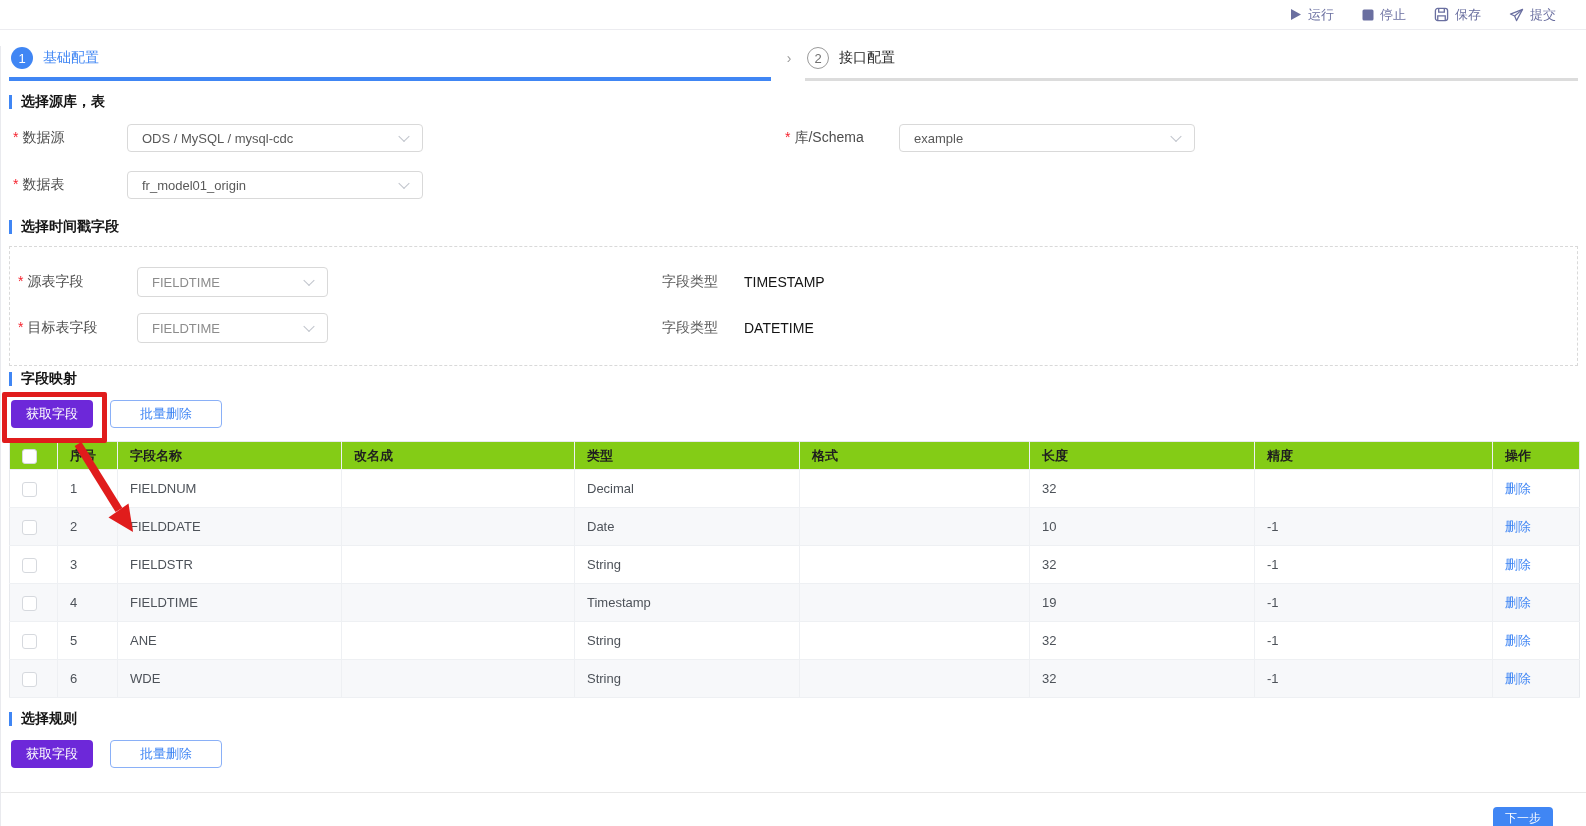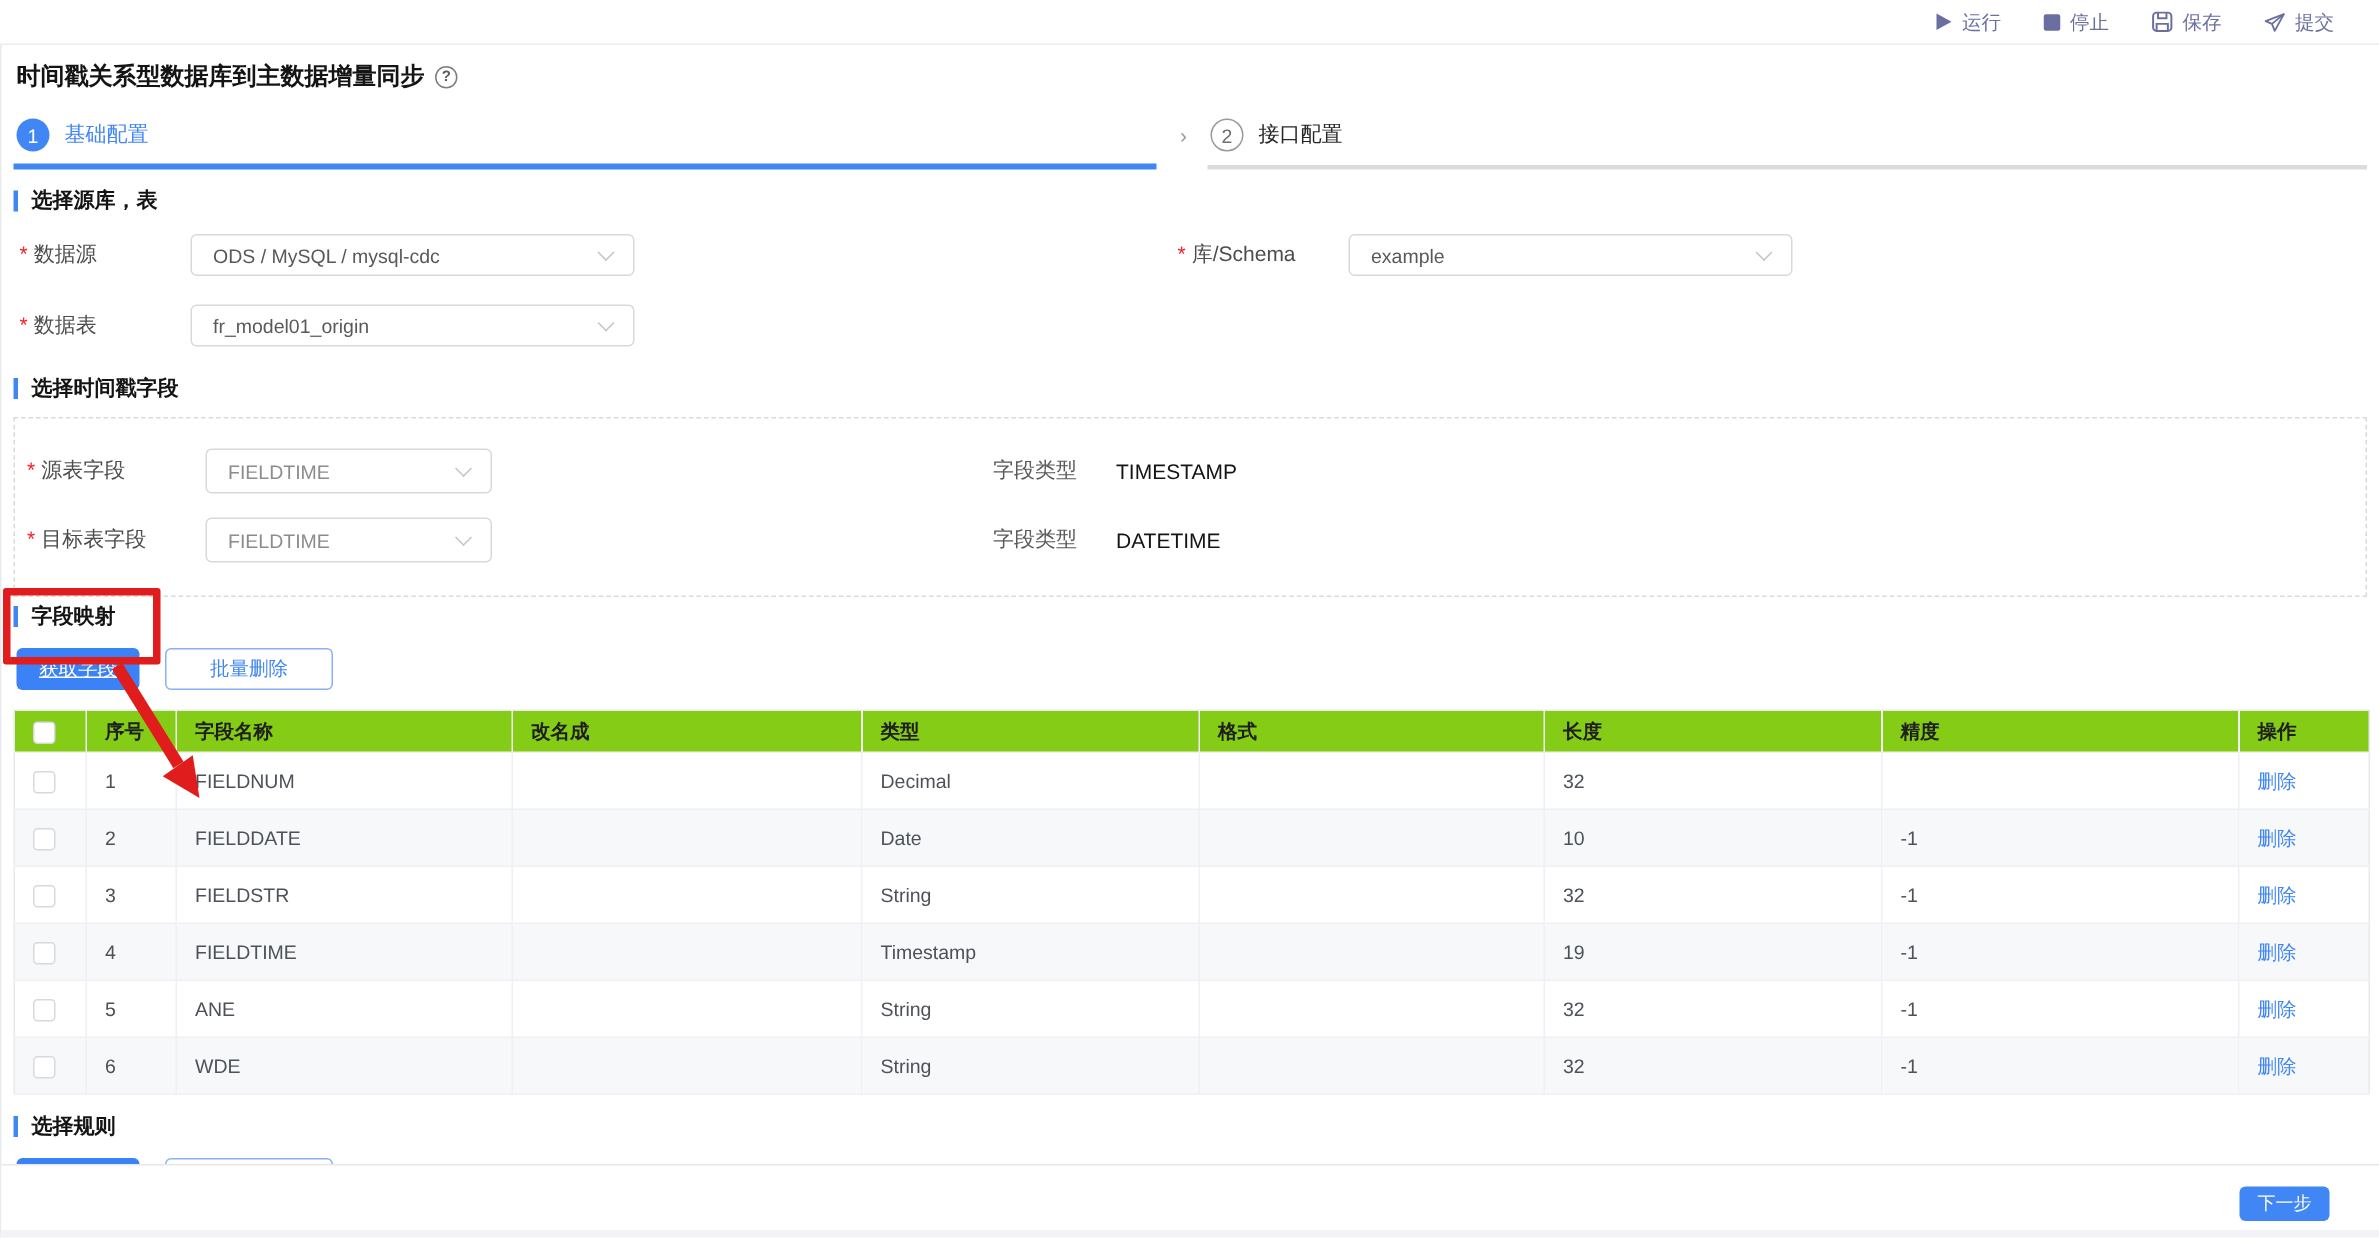--- a/index.html
+++ b/index.html
@@ -56,22 +56,22 @@
   
   .ts-head { margin-top:12px; }
   .dashed { margin-top:10px; border:1px dashed #d9d9d9; padding:10px 0 6px 4px; }
   .ts-row { display:flex; align-items:center; height:30px; margin:10px 0 16px 0; }
   .ts-row .lblwrap { width:123px; }
   .ts-select { width:191px; color:#8c8c8c; height:30px; }
   .ts-type-label { margin-left:334px; color:#595959; font-size:14px; }
   .ts-type-value { margin-left:26px; color:#141414; font-size:14px; }
   
   .btn-row { margin-top:12px; display:flex; gap:17px; padding-left:2px; }
-  .btn-primary { height:28px; padding:0 15px; background:#3b82f6; color:#fff; font-size:13px;
-    border:none; border-radius:4px; display:inline-flex; align-items:center; cursor:pointer;text-decoration:underline; }
+  .btn-primary { height:28px; padding:0 15px; background:#6d28d9; color:#fff; font-size:13px;
+    border:none; border-radius:4px; display:inline-flex; align-items:center; cursor:pointer; }
   .btn-outline { height:28px; padding:0 29px; background:#fff; color:#4086f4; font-size:13px;
     border:1px solid #8ab0f7; border-radius:4px; display:inline-flex; align-items:center; cursor:pointer; }
   .map-head { margin-top:4px; }
   
   .map-table { margin-top:13px; width:1570px; border-collapse:collapse; table-layout:fixed;
     border:1px solid #e7e9ed; }
   .map-table th, .map-table td { border-right:1px solid #eef0f3; border-bottom:1px solid #eef0f3;
     padding:0 12px; text-align:left; overflow:hidden; white-space:nowrap; }
   .map-table th:last-child, .map-table td:last-child { border-right:none; }
   .map-table th { background:#84cc16; height:28px; font-size:13px; font-weight:bold; color:#1f1f1f; }
@@ -128,24 +128,20 @@
           <polygon points="14.5,1.5 1.5,6.5 6,8.5 8,13.5 14.5,1.5"></polygon>
           <path d="M6 8.5 L14.5 1.5"></path>
         </svg>
       </span>
     <span>提交</span>
   </div>
 </div>
 
 <div class="main">
 
-  <div class="title-row">
-    <span class="page-title">时间戳关系型数据库到主数据增量同步</span>
-    <span class="help">?</span>
-  </div>
 
   <div class="steps">
     <div class="step1wrap">
       <span class="circle1">1</span>
       <span class="step1label">基础配置</span>
     </div>
     <div class="stepchev">›</div>
     <div class="step2wrap">
       <span class="circle2">2</span>
       <span class="step2label">接口配置</span>

